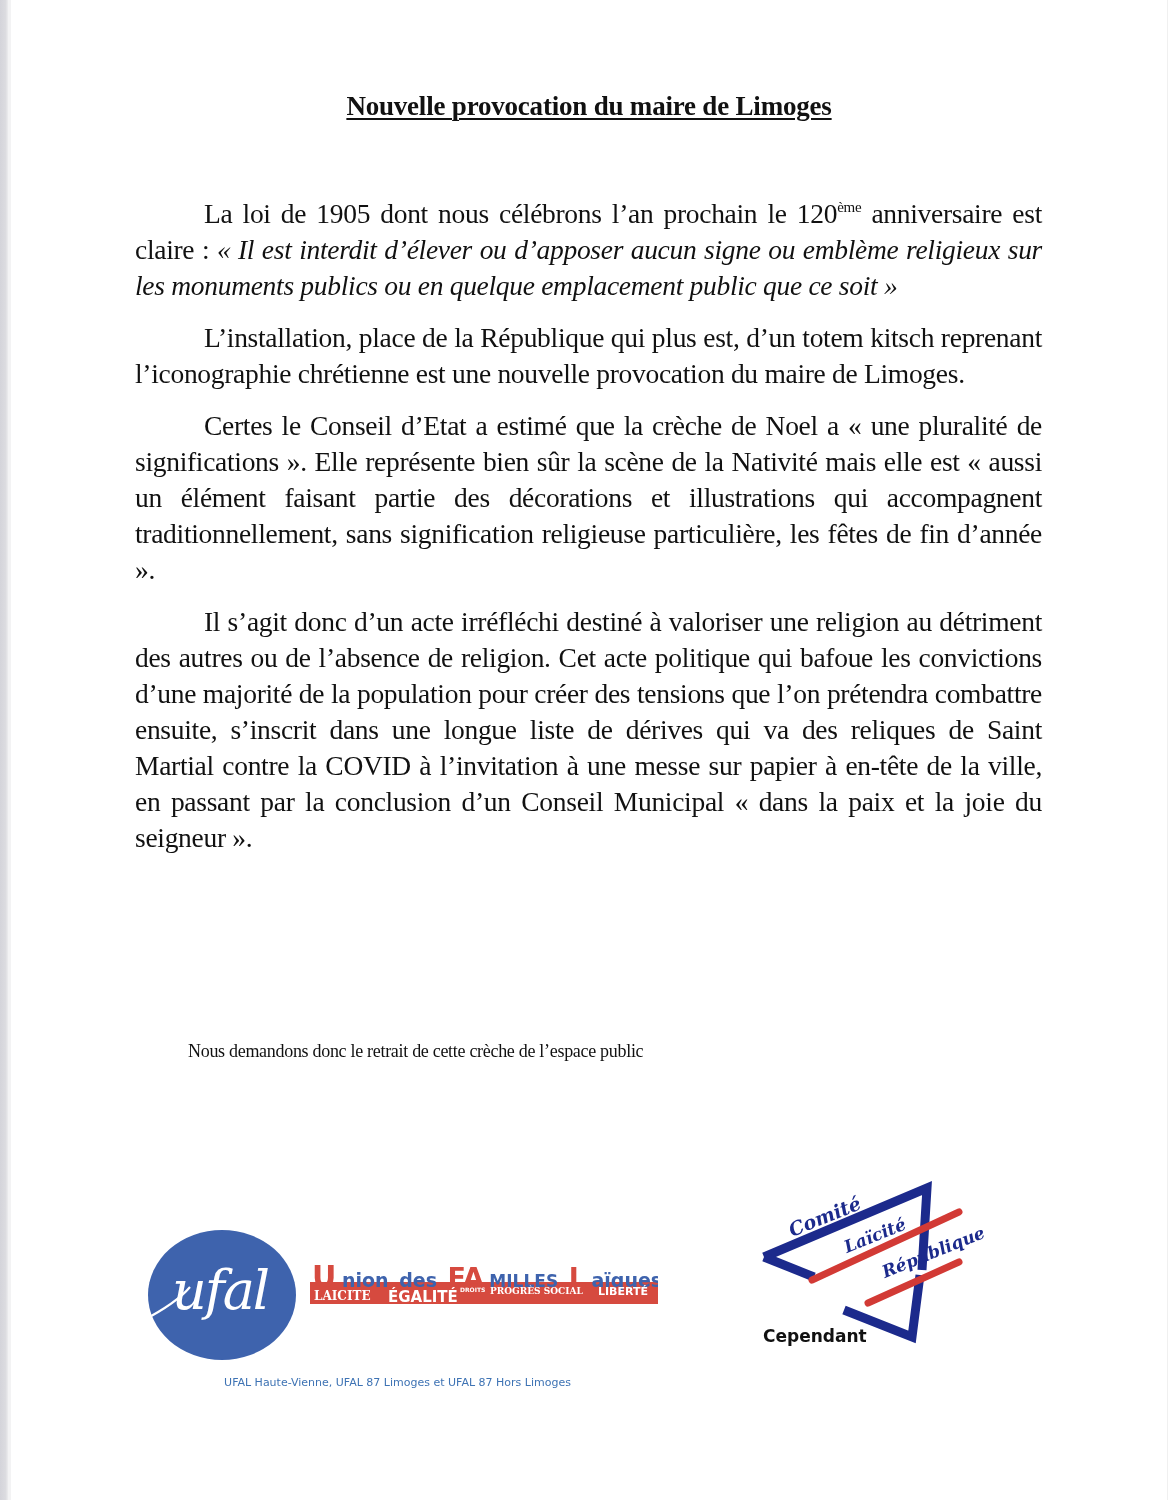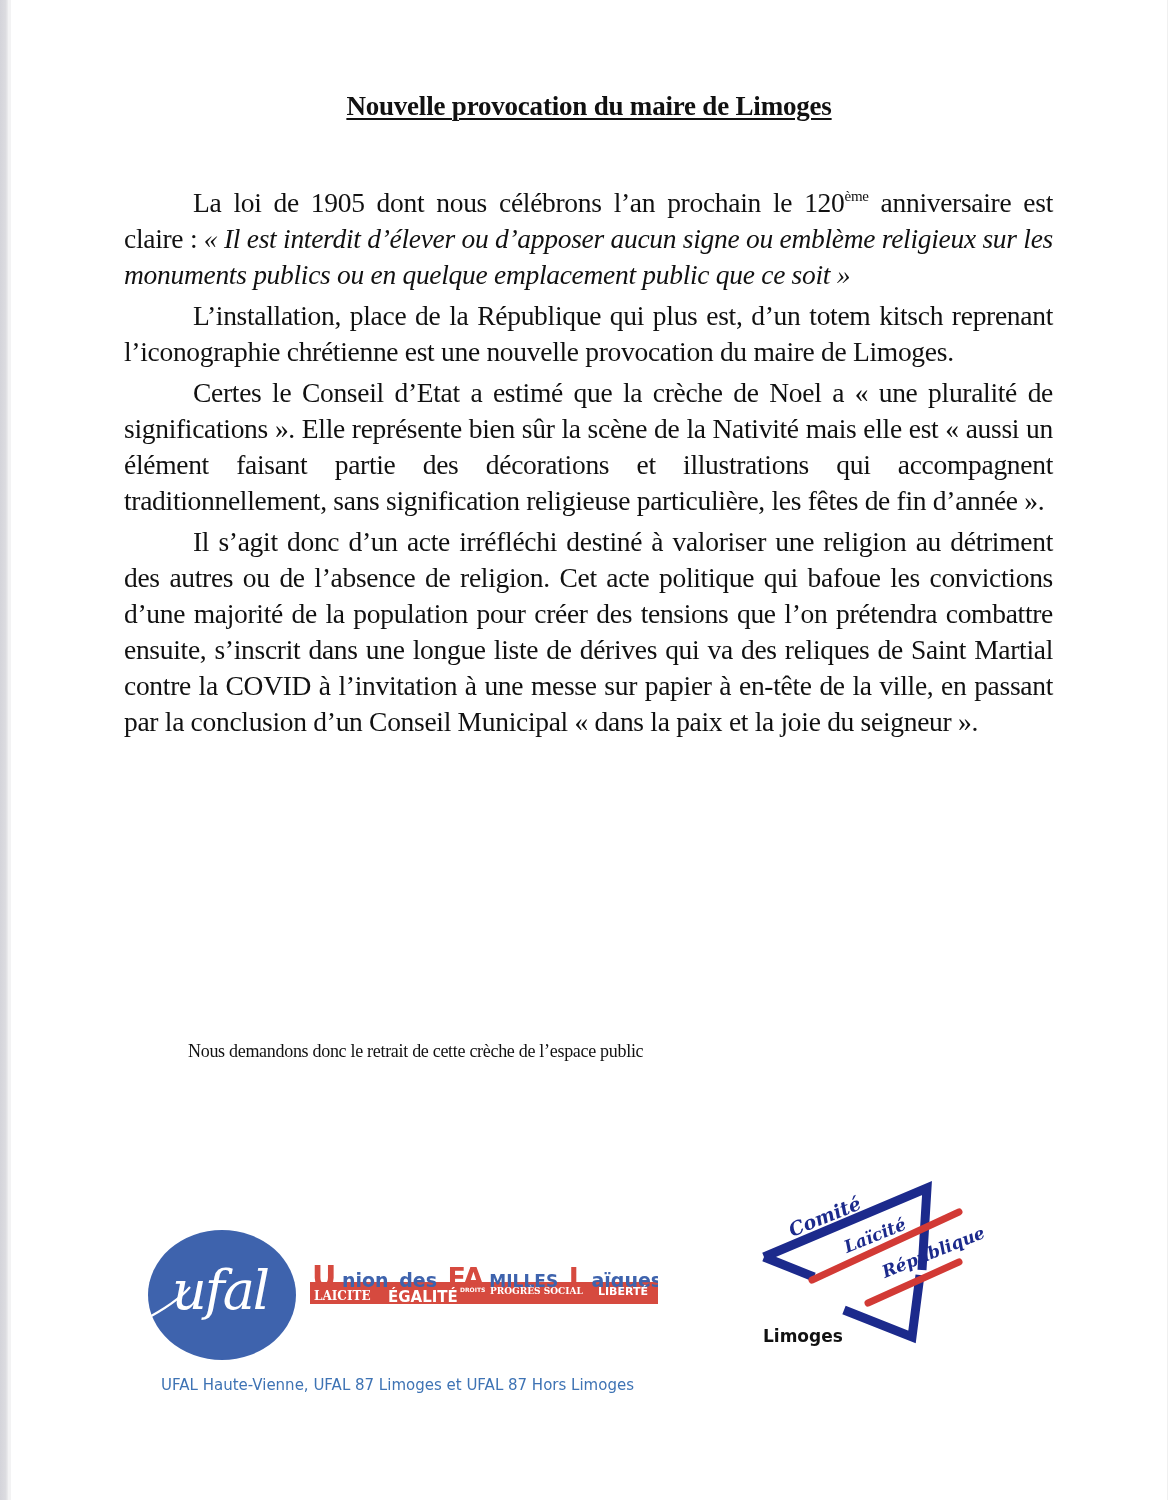--- a/index.html
+++ b/index.html
@@ -24,33 +24,33 @@
       position: absolute; top: 91px; left: 0; width: 1178px; text-align: center;
       font-size: 27px; font-weight: bold; text-decoration: underline;
       text-underline-offset: 3px; text-decoration-thickness: 2px;
       letter-spacing: -0.2px;
     }
     .body-text {
       position: absolute; top: 180px; left: 119px; width: 939px;
       font-size: 27.5px; line-height: 36px; text-align: justify;
       letter-spacing: -0.3px;
     }
-    .body-text p { margin: 5px; text-indent: 69px; }
+    .body-text p { margin: 16px; text-indent: 69px; }
     .body-text em { font-style: italic; }
     sup { font-size: 15px; line-height: 0; vertical-align: 11px; }
     .closing {
       position: absolute; top: 1041px; left: 188px;
       font-size: 18px; letter-spacing: -0.3px;
     }
     .ufal-logo { position: absolute; left: 140px; top: 1229px; width: 160px; height: 132px; }
     .ufal-banner { position: absolute; left: 310px; top: 1262px; width: 348px; height: 45px; }
     .ufal-caption {
       position: absolute; top: 1376px; left: 0; width: 795px; text-align: center;
       font-family: "DejaVu Sans", "Liberation Sans", sans-serif;
-      font-size: 15px; color: #3e73b4;
+      font-size: 11px; color: #3e73b4;
     }
     .clr-logo { position: absolute; left: 752px; top: 1175px; width: 250px; height: 175px; }
     .clr-region {
       position: absolute; left: 763px; top: 1326px;
       font-family: "DejaVu Sans", "Liberation Sans", sans-serif;
       font-weight: bold; font-size: 17px; color: #111111;
     }
   </style>
 </head>
 <body>
@@ -99,13 +99,13 @@
 <svg class="clr-logo" viewBox="0 0 250 175">
   <path d="M12 82 L 175 13 L 170 95" stroke="#1c2a8c" stroke-width="9" fill="none" stroke-linejoin="miter"></path>
   <path d="M12 82 L 62 102" stroke="#1c2a8c" stroke-width="9" fill="none"></path>
   <path d="M92 135 L 160 162 L 168 100" stroke="#1c2a8c" stroke-width="9" fill="none" stroke-linejoin="miter"></path>
   <line x1="60" y1="105" x2="207" y2="37" stroke="#d23a35" stroke-width="7" stroke-linecap="round"></line>
   <line x1="116" y1="128" x2="207" y2="87" stroke="#d23a35" stroke-width="7" stroke-linecap="round"></line>
   <text x="40" y="62" transform="rotate(-22 40 62)" font-family="DejaVu Serif, serif" font-style="italic" font-weight="bold" font-size="19" fill="#1c2a8c">Comité</text>
   <text x="95" y="78" transform="rotate(-22 95 78)" font-family="DejaVu Serif, serif" font-style="italic" font-weight="bold" font-size="17" fill="#1c2a8c">Laïcité</text>
   <text x="133" y="103" transform="rotate(-22 133 103)" font-family="DejaVu Serif, serif" font-style="italic" font-weight="bold" font-size="17" fill="#1c2a8c">République</text>
 </svg>
-<div class="clr-region">Limoges</div>
+<div class="clr-region">Cependant</div>
 
 </body></html>

